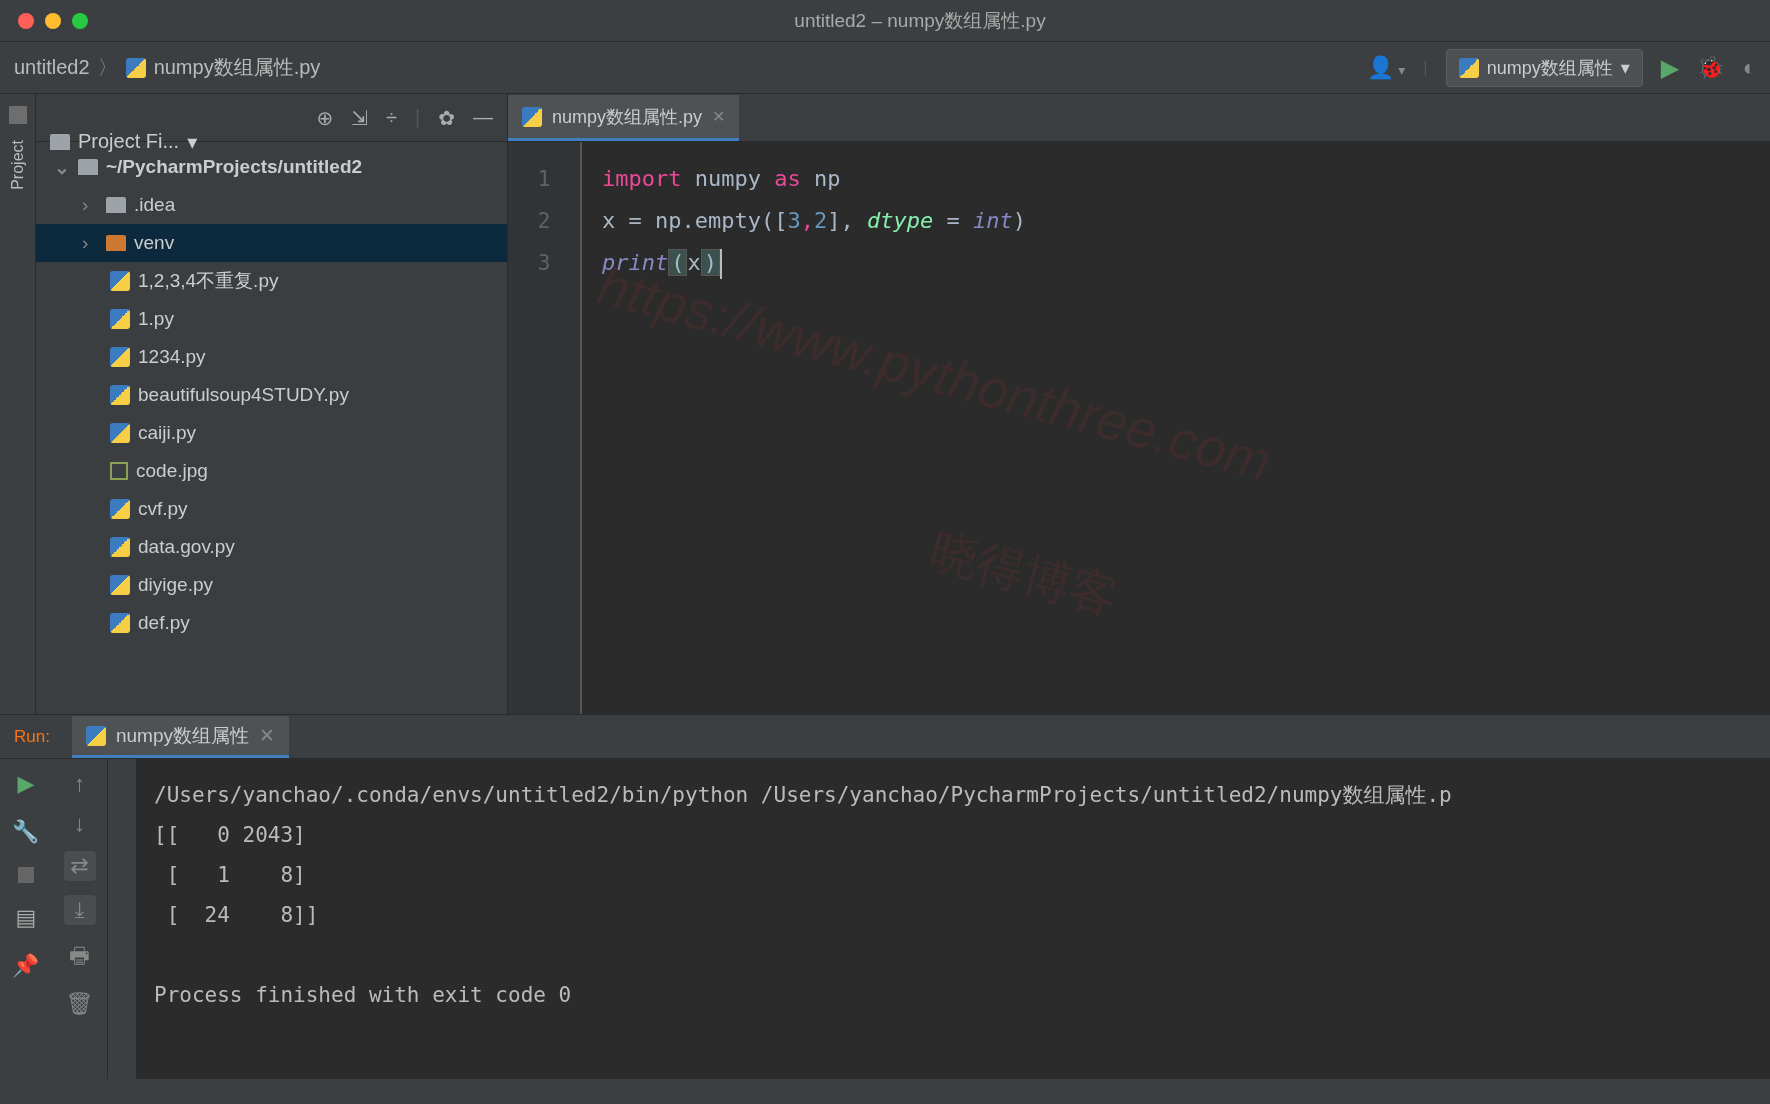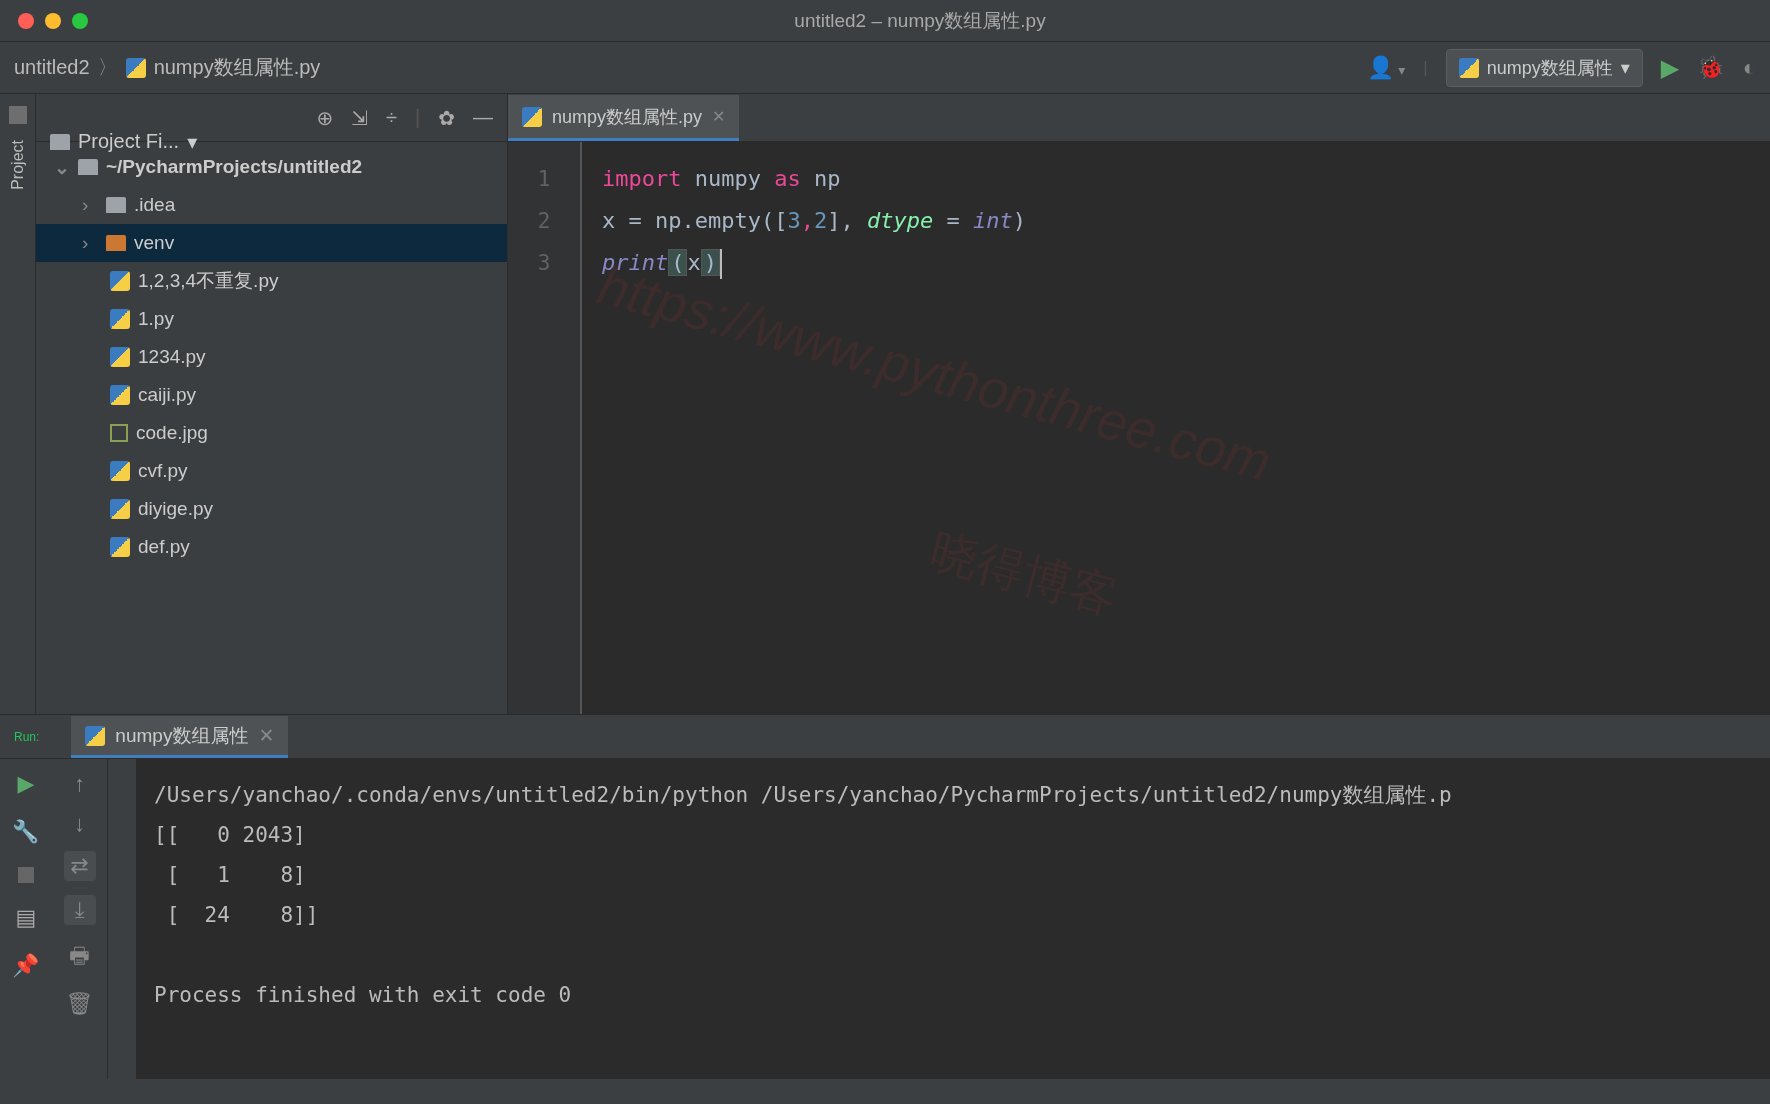--- a/index.html
+++ b/index.html
@@ -132,21 +132,21 @@
   position:absolute; top:400px; left:420px; color:rgba(200,60,60,0.12);
   font-size:48px; transform:rotate(15deg); pointer-events:none;
 }
 
 
 .run-panel { border-top:1px solid #2b2b2b; }
 .run-tabs {
   height:44px; background:#3c3f41; display:flex; align-items:flex-end;
   padding-left:14px; border-bottom:1px solid #2b2b2b;
 }
-.run-label { color:#22c55e; font-size:12px; margin-right:32px; align-self:center; }
+.run-label { color:#f97316; font-size:17px; margin-right:22px; align-self:center; }
 .run-tab {
   height:42px; background:#4e5254; border-bottom:3px solid #3f7fbf;
   display:flex; align-items:center; padding:0 14px; gap:10px;
   color:#ccc; font-size:19px;
 }
 .run-body { display:flex; height:320px; }
 .run-col1 {
   width:52px; background:#3c3f41; display:flex; flex-direction:column;
   align-items:center; padding-top:12px; gap:22px;
 }
@@ -247,29 +247,37 @@
       <div class="tree-row child2">
           <span class="pyicon"></span>
           <span>1.py</span>
         </div>
       <div class="tree-row child2">
           <span class="pyicon"></span>
           <span>1234.py</span>
         </div>
       <div class="tree-row child2">
           <span class="pyicon"></span>
+          <span>beautifulsoup4STUDY.py</span>
+        </div>
+      <div class="tree-row child2">
+          <span class="pyicon"></span>
           <span>caiji.py</span>
         </div>
       <div class="tree-row child2">
           <span class="imgicon"></span>
           <span>code.jpg</span>
         </div>
       <div class="tree-row child2">
           <span class="pyicon"></span>
           <span>cvf.py</span>
+        </div>
+      <div class="tree-row child2">
+          <span class="pyicon"></span>
+          <span>data.gov.py</span>
         </div>
       <div class="tree-row child2">
           <span class="pyicon"></span>
           <span>diyige.py</span>
         </div>
       <div class="tree-row child2">
           <span class="pyicon"></span>
           <span>def.py</span>
         </div>
     </div>

